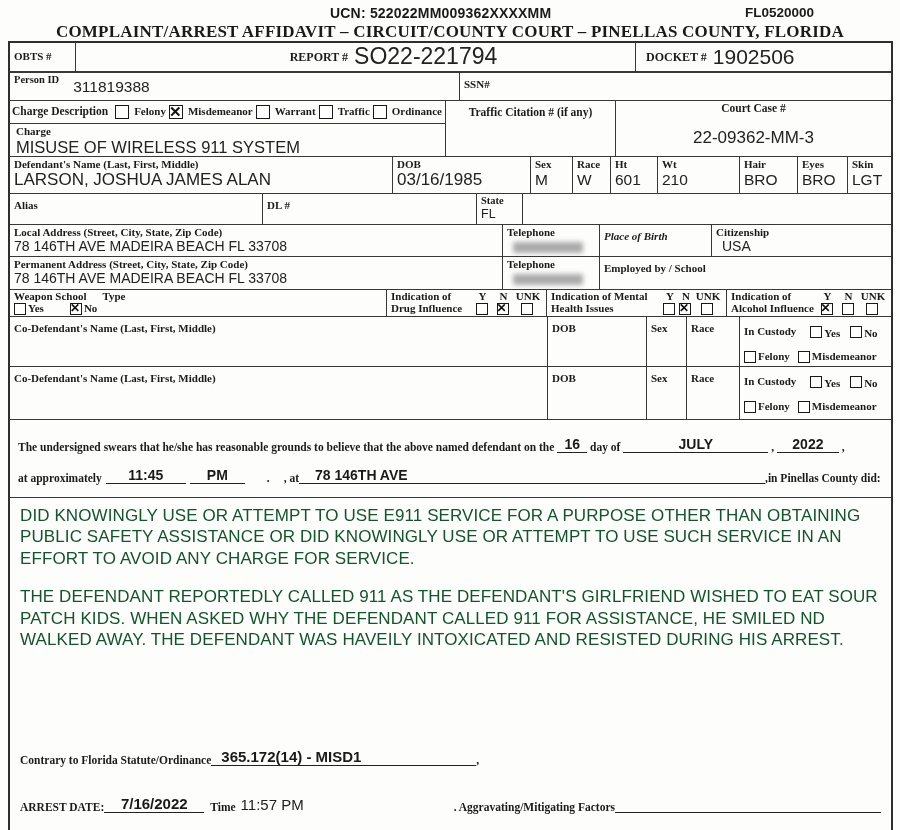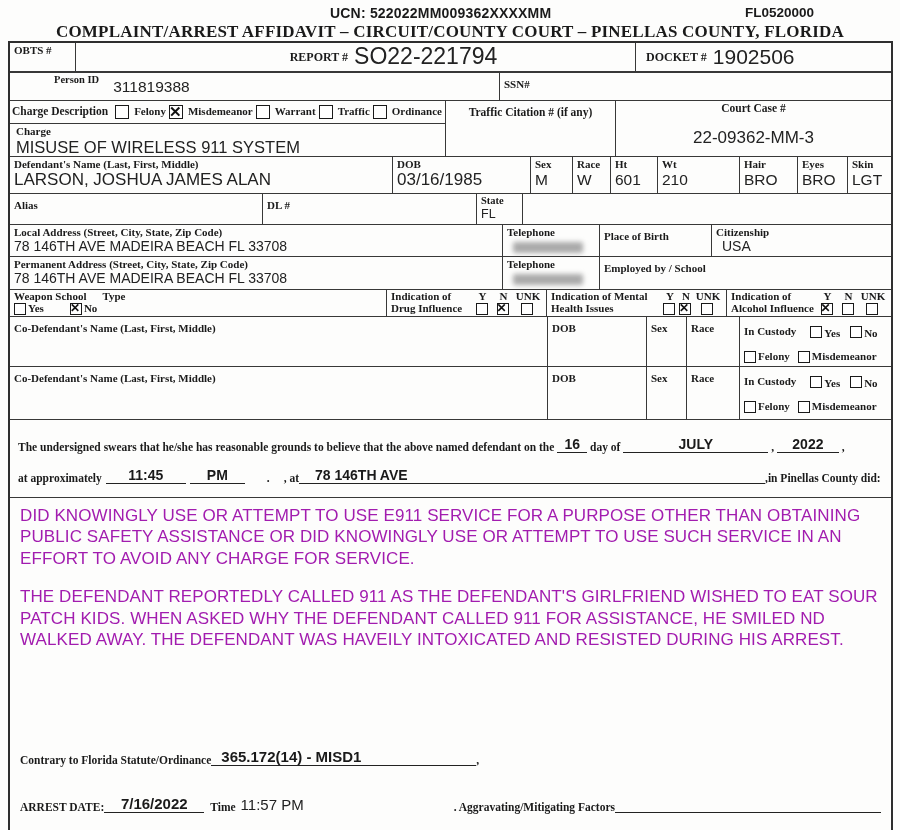--- a/index.html
+++ b/index.html
@@ -38,49 +38,49 @@
   .ynu-unk{width:28px;}
   
   .blank{display:inline-block;border-bottom:1.5px solid #222;text-align:center;
          font-family:"Liberation Sans",sans-serif;font-size:14px;vertical-align:bottom;
          line-height:1.15;}
   .stline{white-space:nowrap;font-weight:bold;font-size:11.5px;}
   
   .redact{width:70px;height:11px;background:#aaa;filter:blur(2.5px);margin:3px 0 0 6px;
           border-radius:2px;}
   .para{font-family:"Liberation Sans",sans-serif;font-size:17px;line-height:1.26;
-        color:#a21caf;letter-spacing:.1px;}
+        color:#14532d;letter-spacing:.1px;}
 </style>
 </head>
 <body>
 
 <div class="page">
 
   <div class="ucn">UCN: 522022MM009362XXXXMM</div>
   <div class="formcode">FL0520000</div>
   <div class="title">COMPLAINT/ARREST AFFIDAVIT – CIRCUIT/COUNTY COURT – PINELLAS COUNTY, FLORIDA</div>
 
   <div class="form">
 
     <div class="row" style="height:30px;border-bottom-width:2px;">
-      <div class="c" style="width:66px;display:flex;align-items:flex-start;">
+      <div class="c" style="width:66px;display:flex;align-items:center;">
         <span class="lbl">OBTS #</span>
       </div>
       <div class="c" style="width:560px;display:flex;align-items:center;justify-content:center;padding-left:80px;">
         <span class="lbl" style="font-size:12px;">REPORT #</span>
         <span class="val" style="font-size:23px;margin-left:6px;">SO22-221794</span>
       </div>
       <div class="c last" style="display:flex;align-items:center;padding-left:10px;">
         <span class="lbl" style="font-size:12px;">DOCKET #</span>
         <span class="val" style="font-size:21px;margin-left:6px;">1902506</span>
       </div>
     </div>
 
     <div class="row" style="height:28px;">
-      <div class="c" style="width:450px;display:flex;align-items:flex-start;margin-left:40px;">
+      <div class="c" style="width:450px;display:flex;align-items:flex-start;">
         <span class="lbl lbl-sm">Person ID</span>
         <span class="val" style="margin-left:14px;margin-top:4px;">311819388</span>
       </div>
       <div class="c last">
         <span class="lbl">SSN#</span>
       </div>
     </div>
 
     <div class="row" style="height:56px;justify-content:space-between;">
       <div class="c" style="width:436px;padding:0;">
@@ -165,21 +165,21 @@
 
     <div class="row" style="height:32px;">
       <div class="c" style="width:493px;">
         <div class="lbl">Local Address (Street, City, State, Zip Code)</div>
         <div class="val" style="font-size:14px;">78 146TH AVE MADEIRA BEACH FL 33708</div>
       </div>
       <div class="c" style="width:97px;">
         <div class="lbl">Telephone</div>
         <div class="redact"></div>
       </div>
-      <div class="c" style="width:112px;">
+      <div class="c" style="width:112px;font-style:italic;">
         <span class="lbl">Place of Birth</span>
       </div>
       <div class="c last">
         <div class="lbl">Citizenship</div>
         <div class="val" style="font-size:14px;margin-left:6px;">USA</div>
       </div>
     </div>
 
     <div class="row" style="height:33px;">
       <div class="c" style="width:493px;">

